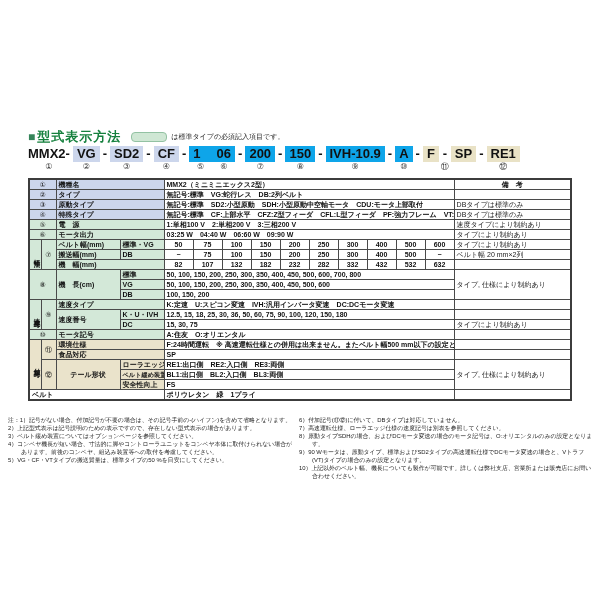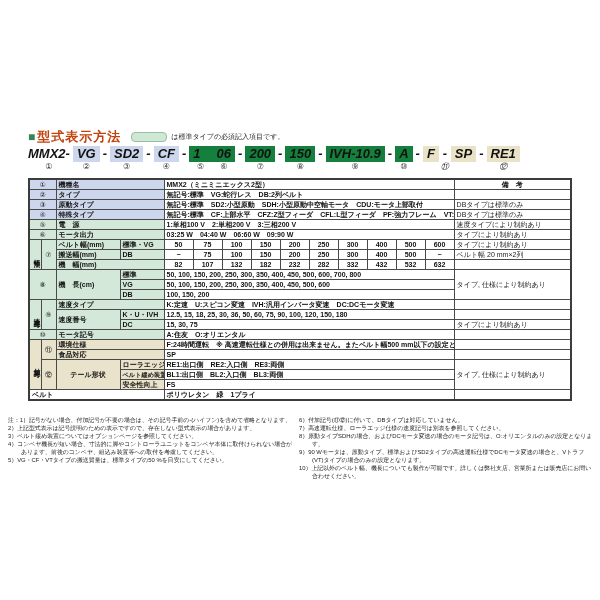--- a/index.html
+++ b/index.html
@@ -2,33 +2,33 @@
 <html><head>
 <meta charset="utf-8">
 <style>
   html,body{margin:0;padding:0;background:#ffffff;}
   .page{position:relative;width:600px;height:600px;background:#fff;overflow:hidden;
         font-family:"Liberation Sans","DejaVu Sans",sans-serif;color:#111;}
 
   
   .hdr{position:absolute;left:28px;top:128px;display:flex;align-items:center;}
   .hdr .sq{color:#35855a;font-size:12px;line-height:12px;margin-right:2px;font-weight:bold;}
-  .hdr .ttl{font-size:13px;font-weight:bold;letter-spacing:1px;color:#c2410c;}
+  .hdr .ttl{font-size:13px;font-weight:bold;letter-spacing:1px;color:#15803d;}
   .hdr .pill{display:inline-block;width:34px;height:8px;border-radius:4px;background:#cfe7d4;
              border:1px solid #93c2a3;margin:0 4px 0 10px;}
   .hdr .leg{font-size:7px;color:#222;}
 
   
   .model{position:absolute;left:26px;top:146px;width:550px;display:flex;align-items:flex-start;}
-  .munit{display:flex;flex-direction:column;align-items:center;margin:0 1px;font-style:italic;}
+  .munit{display:flex;flex-direction:column;align-items:center;margin:0 1px;}
   .mbox{font-size:13px;font-weight:bold;line-height:16px;height:16px;padding:0 4px;
         letter-spacing:0px;color:#111;white-space:nowrap;}
   .mbox.plain{background:none;padding:0 1px;}
   .mbox.blue{background:#ccd6ec;}
-  .mbox.green{background:#15803d;}
+  .mbox.green{background:#0ea5e9;}
   .mbox.tan{background:#e9e2c6;}
   .msep{font-size:13px;font-weight:bold;line-height:16px;height:16px;padding:0 1px;}
   .mnum{font-size:8px;line-height:10px;height:10px;color:#333;}
   .pairgap{display:inline-block;width:16px;}
 
   
   table.spec{position:absolute;left:28px;top:178px;width:544px;border-collapse:collapse;
              table-layout:fixed;border:2px solid #3c3c3c;}
   table.spec td{border:1px solid #4a4a4a;padding:0 2px;height:9px;font-size:7px;line-height:9px;
                 white-space:nowrap;overflow:hidden;}

